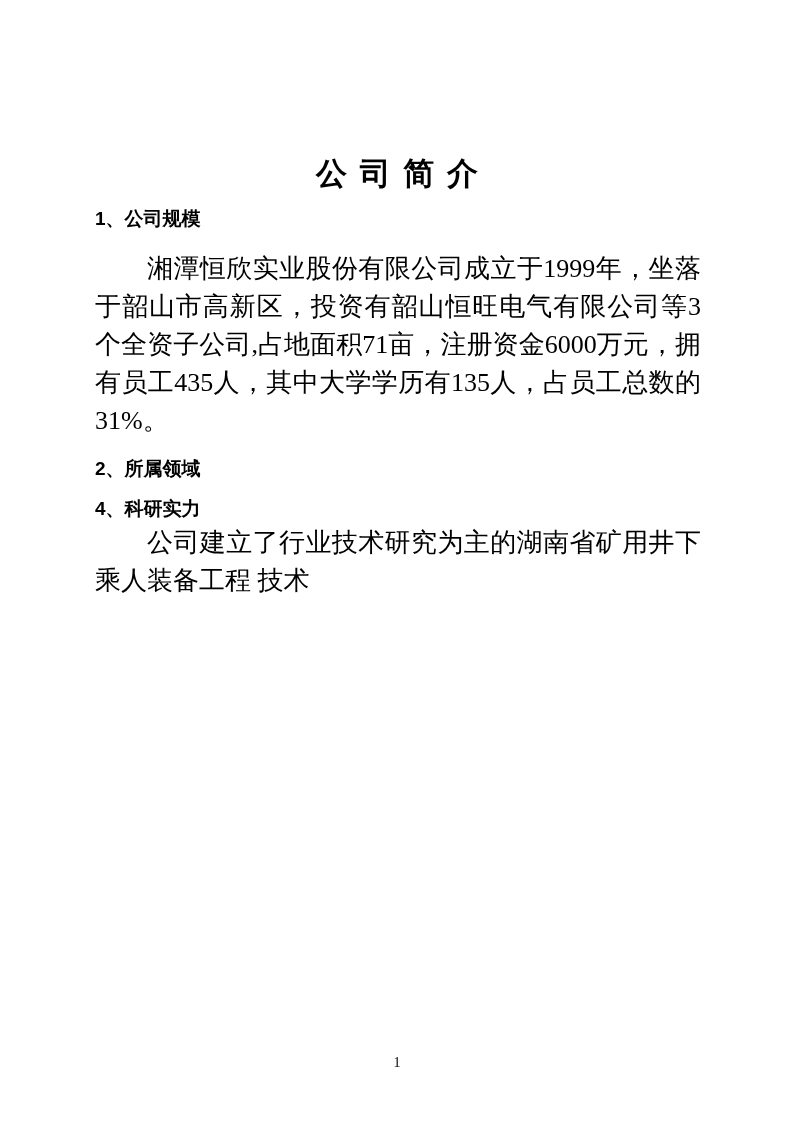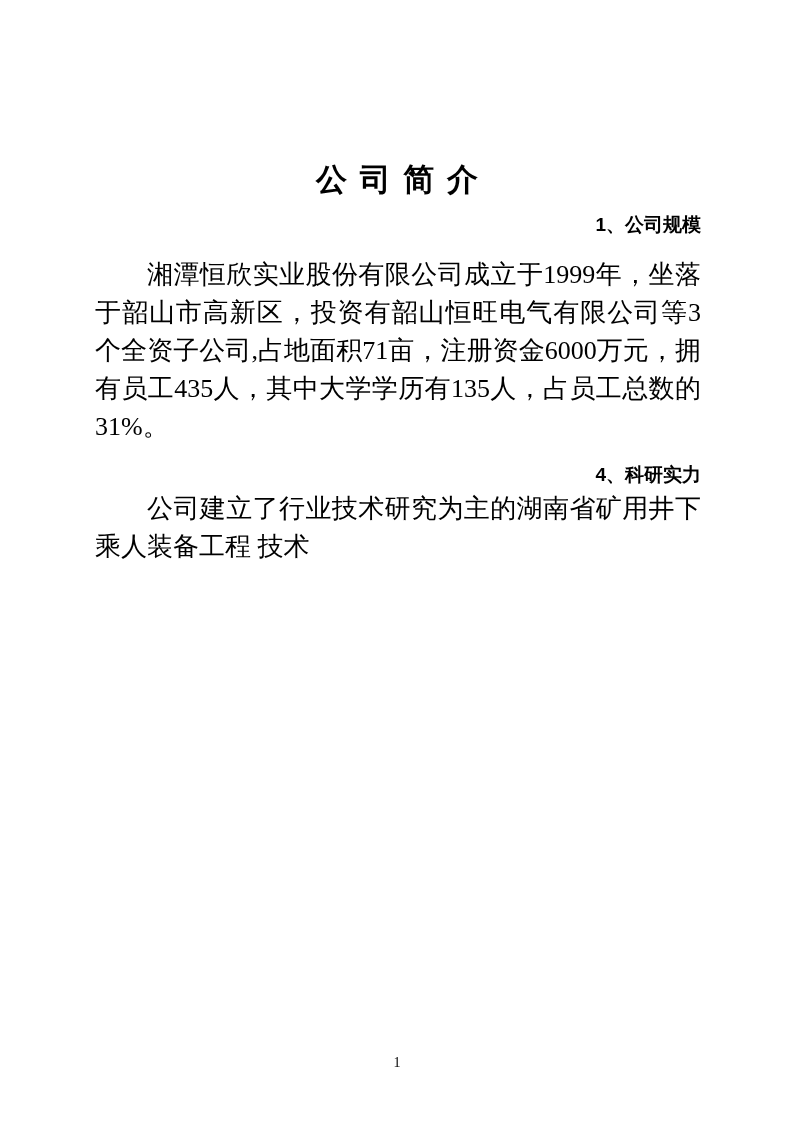--- a/index.html
+++ b/index.html
@@ -8,40 +8,39 @@
     width: 794px;
     height: 1122px;
     background: #ffffff;
     color: #000000;
     font-family: "Liberation Serif", "DejaVu Serif", serif;
     overflow: hidden;
   }
   .content {
     position: absolute;
     left: 95px;
-    top: 12px;
+    top: 6px;
     width: 606px;
   }
   .doc-title {
     font-family: "Liberation Sans", "DejaVu Sans", sans-serif;
     font-weight: bold;
     font-size: 31px;
     line-height: 44px;
     letter-spacing: 2px;
     text-align: center;
     margin: 0;
     padding-top: 146px;
   }
   .section-heading {
     font-family: "Liberation Sans", "DejaVu Sans", sans-serif;
     font-weight: bold;
     font-size: 19px;
     line-height: 22px;
     margin: 18px 0 0 0;
-    text-align: right;
   }
   .section-heading.first {
     margin-top: 12px;
   }
   .body-para {
     font-size: 26px;
     line-height: 38px;
     text-align: justify;
     text-justify: inter-ideograph;
     text-indent: 2em;
@@ -68,20 +67,21 @@
   <div class="content">
 
     <h1 class="doc-title">公 司 简 介</h1>
 
     <section>
       <h2 class="section-heading first">1、公司规模</h2>
       <p class="body-para first-para">湘潭恒欣实业股份有限公司成立于1999年，坐落于韶山市高新区，投资有韶山恒旺电气有限公司等3个全资子公司,占地面积71亩，注册资金6000万元，拥有员工435人，其中大学学历有135人，占员工总数的31%。</p>
     </section>
 
     <section>
+      <h2 class="section-heading">2、所属领域</h2>
     </section>
 
 
     <section>
       <h2 class="section-heading">4、科研实力</h2>
       <p class="body-para tight">公司建立了行业技术研究为主的湖南省矿用井下乘人装备工程 技术</p>
     </section>
 
   </div>
 

